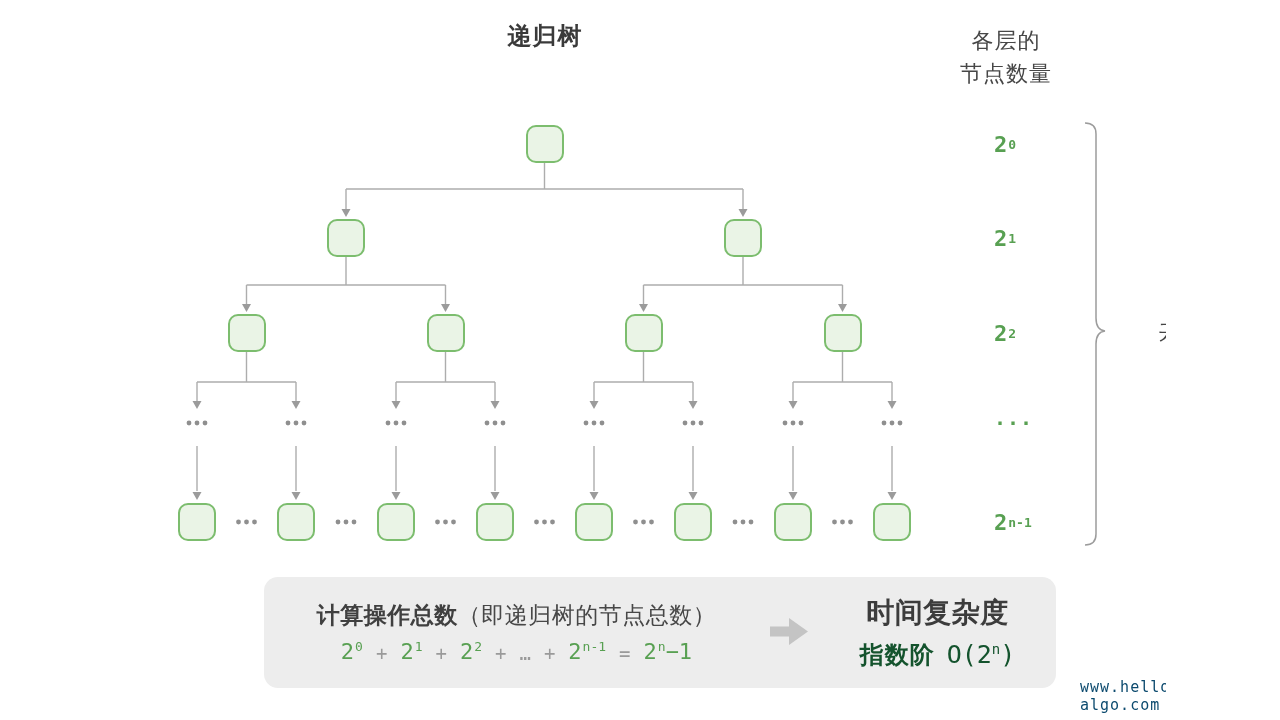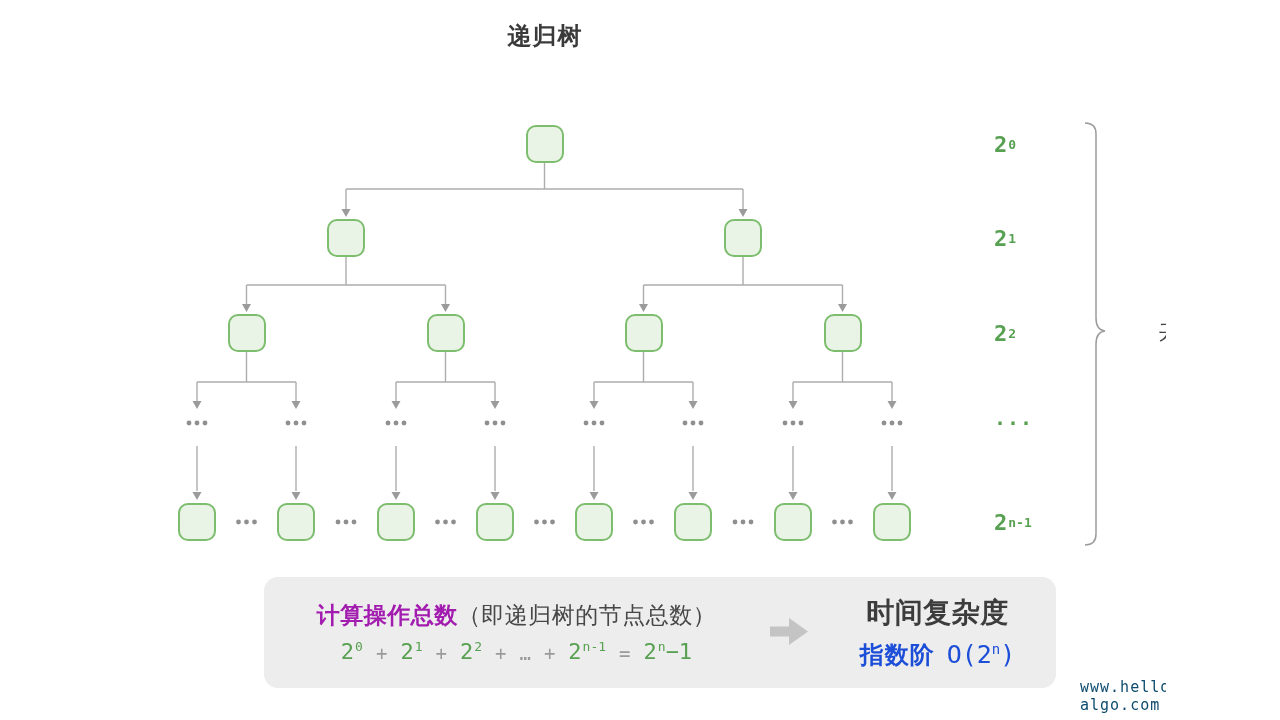--- a/index.html
+++ b/index.html
@@ -28,31 +28,31 @@
   #brace-label{position:absolute;left:1153px;top:314px;display:flex;align-items:center;gap:11px;
                font-size:24px;color:#454545;}
   #brace-label .n{color:#58a052;font-family:"DejaVu Sans Mono",monospace;font-weight:700;}
 
   
   #summary-box{position:absolute;left:258px;top:577px;width:792px;height:111px;
                background:#ededed;border-radius:14px;}
   #box-left{position:absolute;left:0;top:0;width:505px;height:100%;
             display:flex;flex-direction:column;justify-content:center;align-items:center;gap:8px;}
   #box-title{font-size:23px;color:#474747;letter-spacing:0.5px;white-space:nowrap;}
-  #box-title b{color:#a21caf;}
+  #box-title b{color:#404040;}
   #formula{display:flex;align-items:baseline;gap:13px;}
   .tok{font-family:"DejaVu Sans Mono",monospace;font-weight:400;text-align:right;}
   .tok.green{color:#58a052;font-size:22px;}
   .tok.green sup{font-size:13px;margin-left:1px;}
   .tok.op{color:#9a9a9a;font-size:19px;}
   #box-arrow{position:absolute;left:506px;top:39px;width:40px;height:31px;}
   #box-right{position:absolute;left:555px;top:0;width:237px;height:100%;
              display:flex;flex-direction:column;justify-content:center;align-items:center;gap:7px;}
   #res-title{font-size:28px;font-weight:700;color:#3c3c3c;letter-spacing:0.5px;}
-  #res-line{display:flex;align-items:baseline;gap:12px;color:#1d4ed8;}
+  #res-line{display:flex;align-items:baseline;gap:12px;color:#14532d;}
   #res-line .pfx{font-size:24px;font-weight:700;letter-spacing:1px;}
   #res-line .mono{font-family:"DejaVu Sans Mono",monospace;font-weight:400;font-size:25px;text-align:right;}
   #res-line .mono sup{font-size:14px;}
 
   #watermark{position:absolute;left:1074px;top:678px;color:#0c4a6e;
              font-family:"DejaVu Sans Mono",monospace;font-size:15px;letter-spacing:1px;}
 </style>
 </head>
 <body>
 
@@ -104,20 +104,24 @@
       <circle cx="729" cy="522" r="2.4" fill="#8f8f8f"></circle>
       <circle cx="737" cy="522" r="2.4" fill="#8f8f8f"></circle>
       <circle cx="745" cy="522" r="2.4" fill="#8f8f8f"></circle>
       <circle cx="828.5" cy="522" r="2.4" fill="#8f8f8f"></circle>
       <circle cx="836.5" cy="522" r="2.4" fill="#8f8f8f"></circle>
       <circle cx="844.5" cy="522" r="2.4" fill="#8f8f8f"></circle>
     </svg>
 
   <div id="title-block">
     <div class="t1">递归树</div>
+  </div>
+  <div id="right-header">
+    <div>各层的</div>
+    <div>节点数量</div>
   </div>
 
   <div class="lvl" style="top:128px">
     <span>2</span>
       <sup>0</sup>
   </div>
   <div class="lvl" style="top:222px">
     <span>2</span>
       <sup>1</sup>
   </div>

